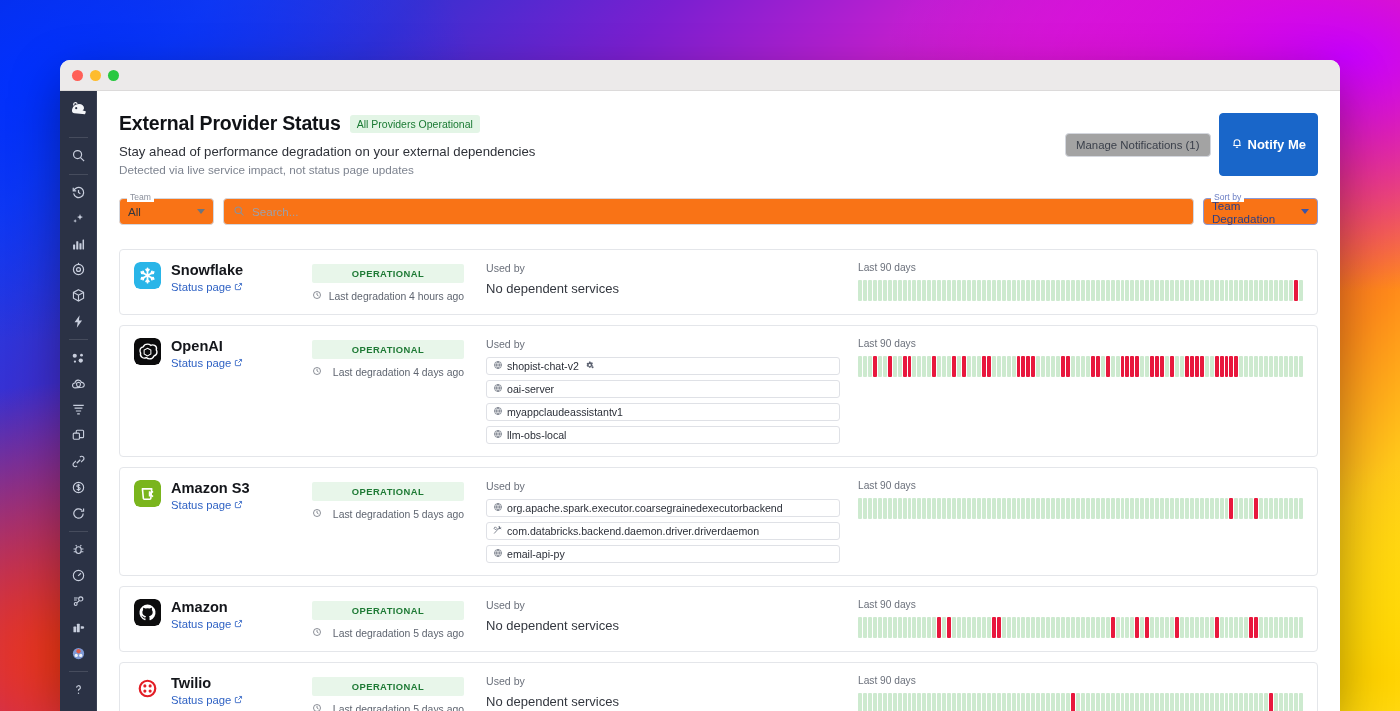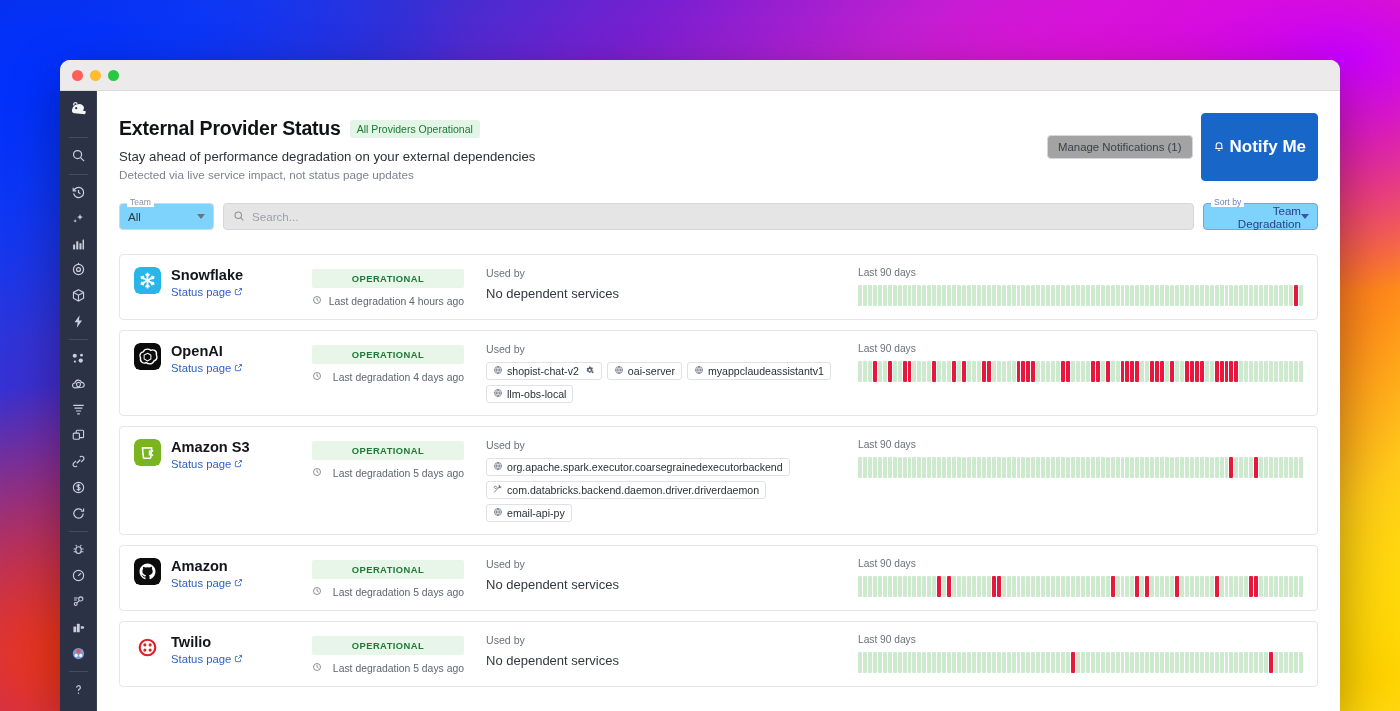--- a/index.html
+++ b/index.html
@@ -83,48 +83,48 @@
   .subsub { font-size: 11.7px; color: #7d838f; margin-top: 4px; }
 
   .hdr-right { display: flex; align-items: center; gap: 8px; padding-top: 4px; }
   .btn-outline {
     background: #a3a3a3; border: 1px solid #d4d7de; color: #3b404b;
     font-size: 11.4px; padding: 5px 10px; border-radius: 4px; cursor: pointer;
     white-space: nowrap; font-family: inherit;
   }
   .btn-primary {
     background: #1966c9; border: 1px solid #1966c9; color: #fff;
-    font-size: 17px; font-weight: 700; padding: 23px 11px; border-radius: 4px;
+    font-size: 13px; font-weight: 700; padding: 23px 11px; border-radius: 4px;
     cursor: pointer; display: flex; align-items: center; gap: 5px;
     white-space: nowrap; font-family: inherit;
   }
   .btn-primary svg { width: 12px; height: 12px; }
 
   
   .filters { display: flex; align-items: center; gap: 9px; margin-top: 22px; }
   .fieldset {
     border: 1px solid #d4d7de; border-radius: 4px; height: 27px;
     position: relative; display: flex; align-items: center;
-    padding: 0 8px; background: #7dd3fc;
+    padding: 0 8px; background: #f97316;
   }
   .fieldset > .legend {
     position: absolute; top: -6px; left: 7px; background: #fff;
     padding: 0 3px; font-size: 8.6px; color: #8b909c; line-height: 1;
   }
-  .fieldset.accent { border-color: #8a9ad8; text-align: right; }
+  .fieldset.accent { border-color: #8a9ad8; }
   .fieldset.accent > .legend { color: #6b7ec4; }
   #team-select { width: 95px; justify-content: space-between; }
   #team-select .val { font-size: 11.6px; color: #33373f; }
   #sort-select { width: 115px; justify-content: space-between; }
   #sort-select .val { font-size: 11.6px; color: #2b3e86; font-weight: 400; }
   .caret { width:0;height:0;border-left:4px solid transparent;border-right:4px solid transparent;border-top:5px solid #6d7480; }
   .caret.blue { border-top-color: #3a54a8; }
   .search-box {
     flex: 1; height: 27px; border: 1px solid #d4d7de; border-radius: 4px;
-    display: flex; align-items: center; padding: 0 9px; gap: 7px; background: #e5e5e5;
+    display: flex; align-items: center; padding: 0 9px; gap: 7px; background: #f97316;
   }
   .search-box svg { width: 12px; height: 12px; color: #8b909c; flex:0 0 12px; }
   .search-box input {
     border: none; outline: none; font-size: 11.6px; flex: 1;
     color: #33373f; font-family: inherit; background: transparent;
   }
   .search-box input::placeholder { color: #9ba0ab; }
 
   
   .cards { margin-top: 24px; }
@@ -142,21 +142,21 @@
   .status-pill {
     background: #e8f6ea; color: #1e7a35; font-size: 9.4px; font-weight: 700;
     letter-spacing: .45px; text-align: center; padding: 4px 0; border-radius: 2px;
   }
   .last-deg { font-size: 10.4px; color: #5f6570; margin-top: 7px; display: flex; align-items: center; gap: 4px; justify-content: space-between; }
   .last-deg svg { width: 10px; height: 10px; flex:0 0 10px; }
 
   .col-used { flex: 1; padding-left: 22px; padding-right: 18px; min-width:0; }
   .used-label { font-size: 10.6px; color: #6b707b; margin-bottom: 7px; }
   .used-none { font-size: 13px; color: #33373f; }
-  .chips { display: flex; flex-wrap: wrap; gap: 5px; }
+  .chips { display: flex; flex-wrap: wrap; gap: 5px; flex-direction: column; }
   .chip {
     border: 1px solid #dfe1e6; border-radius: 3px; background: #fff;
     padding: 2px 6px; font-size: 10.6px; color: #2b2f38;
     display: flex; align-items: center; gap: 4px; cursor: pointer; white-space: nowrap;
   }
   .chip svg { width: 10px; height: 10px; color: #5b6170; flex:0 0 10px; }
   .chip .gear { margin-left: 2px; }
 
   .col-chart { width: 445px; flex: 0 0 445px; }
   .chart-label { font-size: 10.2px; color: #6b707b; margin-bottom: 7px; }

